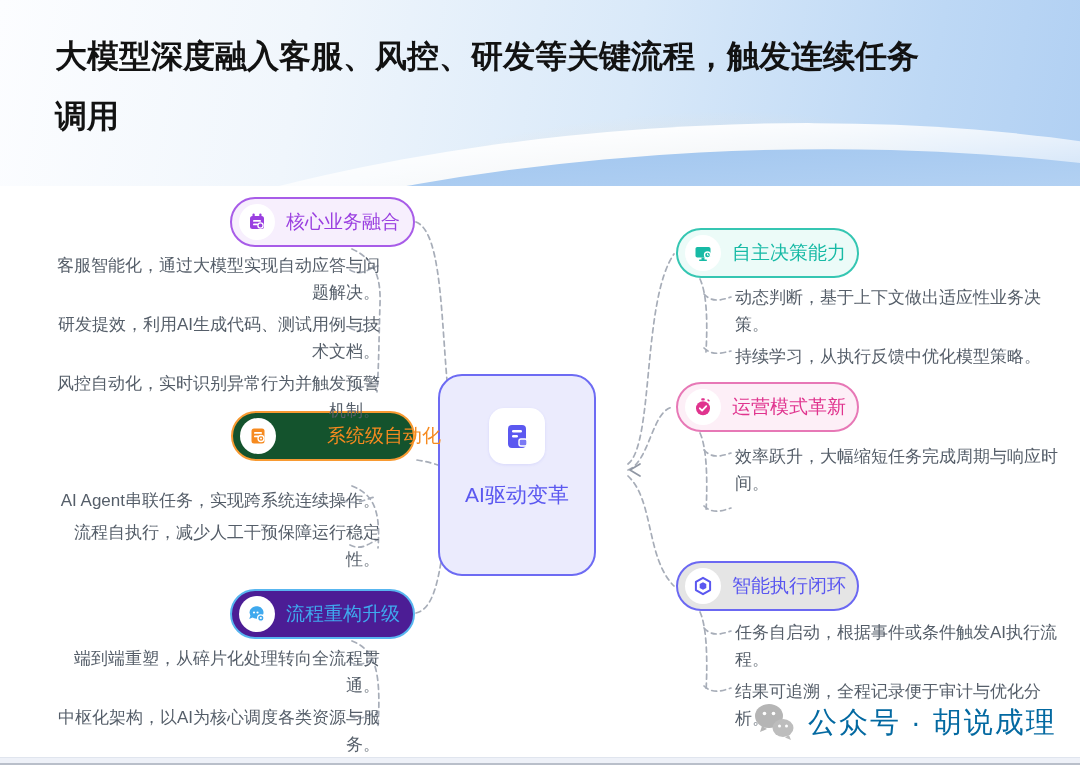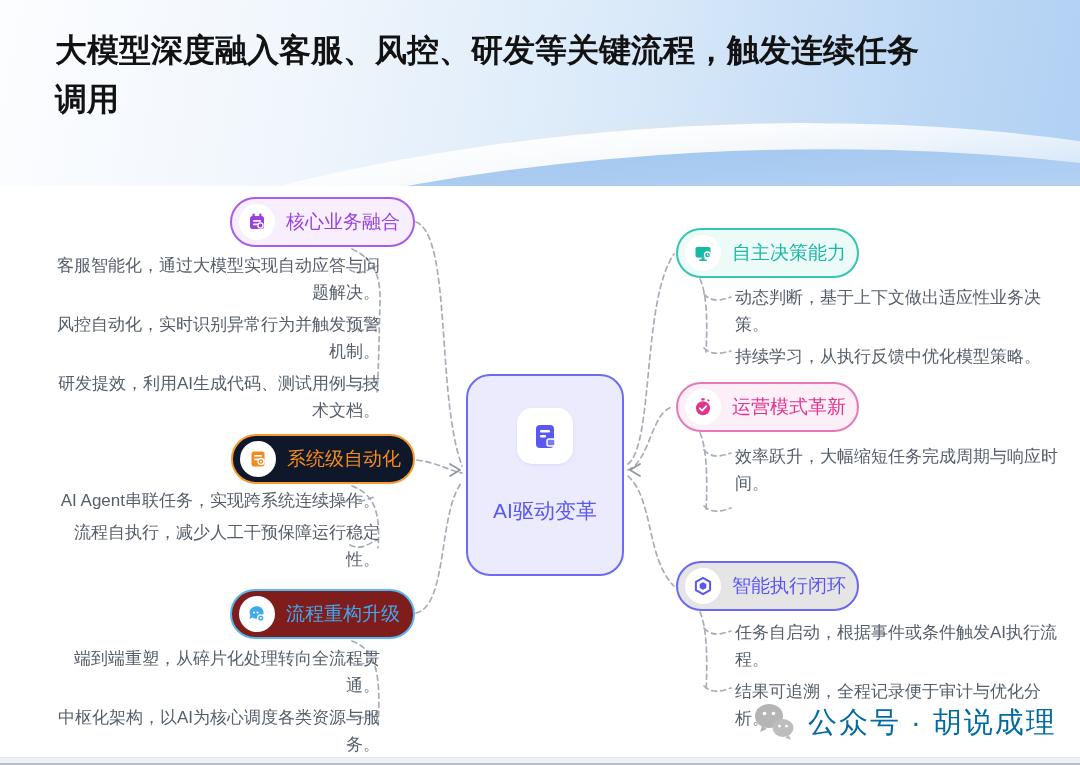--- a/index.html
+++ b/index.html
@@ -9,49 +9,49 @@
 
   
   .header { position:absolute; left:0; top:0; width:1080px; height:186px; overflow:hidden;
             background:linear-gradient(100deg,#fcfdff 0%,#f0f6fc 28%,#d9e9f9 58%,#bdd8f5 85%,#b1d0f3 100%); }
   .sw-peach { position:absolute; left:240px; top:118px; width:760px; height:260px; border-radius:50%;
               background:radial-gradient(closest-side, rgba(246,222,190,0.85), rgba(246,222,190,0)); transform:rotate(-7deg); }
   .sw-white { position:absolute; left:-180px; top:128px; width:1700px; height:620px; border-radius:50%;
               background:linear-gradient(180deg, rgba(255,255,255,0.95) 0%, rgba(255,255,255,0) 22%); transform:rotate(-4deg); }
   .sw-blue  { position:absolute; left:-260px; top:152px; width:1960px; height:780px; border-radius:50%;
               background:linear-gradient(180deg, #a6c9f0 0%, #c7def7 18%, rgba(255,255,255,0) 45%); transform:rotate(-3deg); }
-  .title { position:absolute; left:55px; top:26px; width:880px; font-size:32px; line-height:49px;
+  .title { position:absolute; left:55px; top:26px; width:880px; font-size:32px; line-height:60px;
            font-weight:700; color:#121212; letter-spacing:0px; }
 
   
   svg.connectors { position:absolute; left:0; top:0; pointer-events:none; }
   .dash  { fill:none; stroke:#a7adb8; stroke-width:1.7; stroke-dasharray:5 4; stroke-linecap:round; }
   .chev  { fill:none; stroke:#8f96a3; stroke-width:1.7; stroke-linecap:round; stroke-linejoin:round; }
 
   
-  .central { position:absolute; left:466px; top:374px; width:158px; height:202px;
+  .central { position:absolute; left:438px; top:374px; width:158px; height:202px;
              background:#ebebfd; border:2px solid #6d6bf3; border-radius:24px;
-             display:flex; flex-direction:column; align-items:center;gap:16px; }
+             display:flex; flex-direction:column; align-items:center; }
   .central-icon-tile { margin-top:32px; width:56px; height:56px; background:#ffffff; border-radius:15px;
              display:flex; align-items:center; justify-content:center; box-shadow:0 1px 3px rgba(90,90,240,.12); }
   .central-label { margin-top:14px; width:104px; text-align:center; font-size:21px; line-height:34px;
              font-weight:500; color:#5b58f0; }
 
   
   .pill { position:absolute; height:50px; border-radius:25px; border:2px solid; background:#fff;
           display:flex; align-items:center; padding:0 16px 0 7px; }
   .icon-circle { width:36px; height:36px; border-radius:50%; background:#ffffff; flex:0 0 36px;
           display:flex; align-items:center; justify-content:center; }
   .pill-label { font-size:19px; font-weight:400; margin-left:11px; white-space:nowrap; }
 
   .bp1 { left:230px; top:197px; width:185px; border-color:#a85ce8; background:#f7effd; }
   .bp1 .pill-label, .bp1 svg { color:#9a3fe0; }
-  .bp2 { left:231px; top:434px; width:184px; border-color:#f89a32; background:#0f172a; }
+  .bp2 { left:231px; top:411px; width:184px; border-color:#f89a32; background:#14532d;gap:40px; }
   .bp2 .pill-label, .bp2 svg { color:#f68a1f; }
-  .bp3 { left:230px; top:589px; width:185px; border-color:#58b6f0; background:#7f1d1d; }
+  .bp3 { left:230px; top:589px; width:185px; border-color:#58b6f0; background:#4c1d95; }
   .bp3 .pill-label, .bp3 svg { color:#3fa9ee; }
   .bp4 { left:676px; top:228px; width:183px; border-color:#35c6b2; background:#ecfbf8; }
   .bp4 .pill-label, .bp4 svg { color:#17baa5; }
   .bp5 { left:676px; top:382px; width:183px; border-color:#e778b6; background:#fdeff7; }
   .bp5 .pill-label, .bp5 svg { color:#e0348e; }
   .bp6 { left:676px; top:561px; width:183px; border-color:#6b68f2; background:#e5e5e5; }
   .bp6 .pill-label, .bp6 svg { color:#5a57f0; }
 
   
   .tgroup { position:absolute; font-size:17px; line-height:27px; color:#555e69; }
@@ -205,22 +205,22 @@
       <svg width="22" height="22" viewBox="0 0 22 22">
         <path d="M11 2.8 L18.1 6.9 V15.1 L11 19.2 L3.9 15.1 V6.9 Z" fill="none" stroke="currentColor" stroke-width="2" stroke-linejoin="round"></path>
         <path d="M11 7.2 L14.3 9.1 V12.9 L11 14.8 L7.7 12.9 V9.1 Z" fill="currentColor"></path>
       </svg>
     </span>
     <span class="pill-label">智能执行闭环</span>
   </div>
 
   <div class="tgroup tg-left tg1">
     <div class="titem">客服智能化，通过大模型实现自动应答与问题解决。</div>
+    <div class="titem">研发提效，利用AI生成代码、测试用例与技术文档。</div>
     <div class="titem">风控自动化，实时识别异常行为并触发预警机制。</div>
-    <div class="titem">研发提效，利用AI生成代码、测试用例与技术文档。</div>
   </div>
   <div class="tgroup tg-left tg2">
     <div class="titem">AI Agent串联任务，实现跨系统连续操作。</div>
     <div class="titem">流程自执行，减少人工干预保障运行稳定性。</div>
   </div>
   <div class="tgroup tg-left tg3">
     <div class="titem">端到端重塑，从碎片化处理转向全流程贯通。</div>
     <div class="titem">中枢化架构，以AI为核心调度各类资源与服务。</div>
   </div>
 

